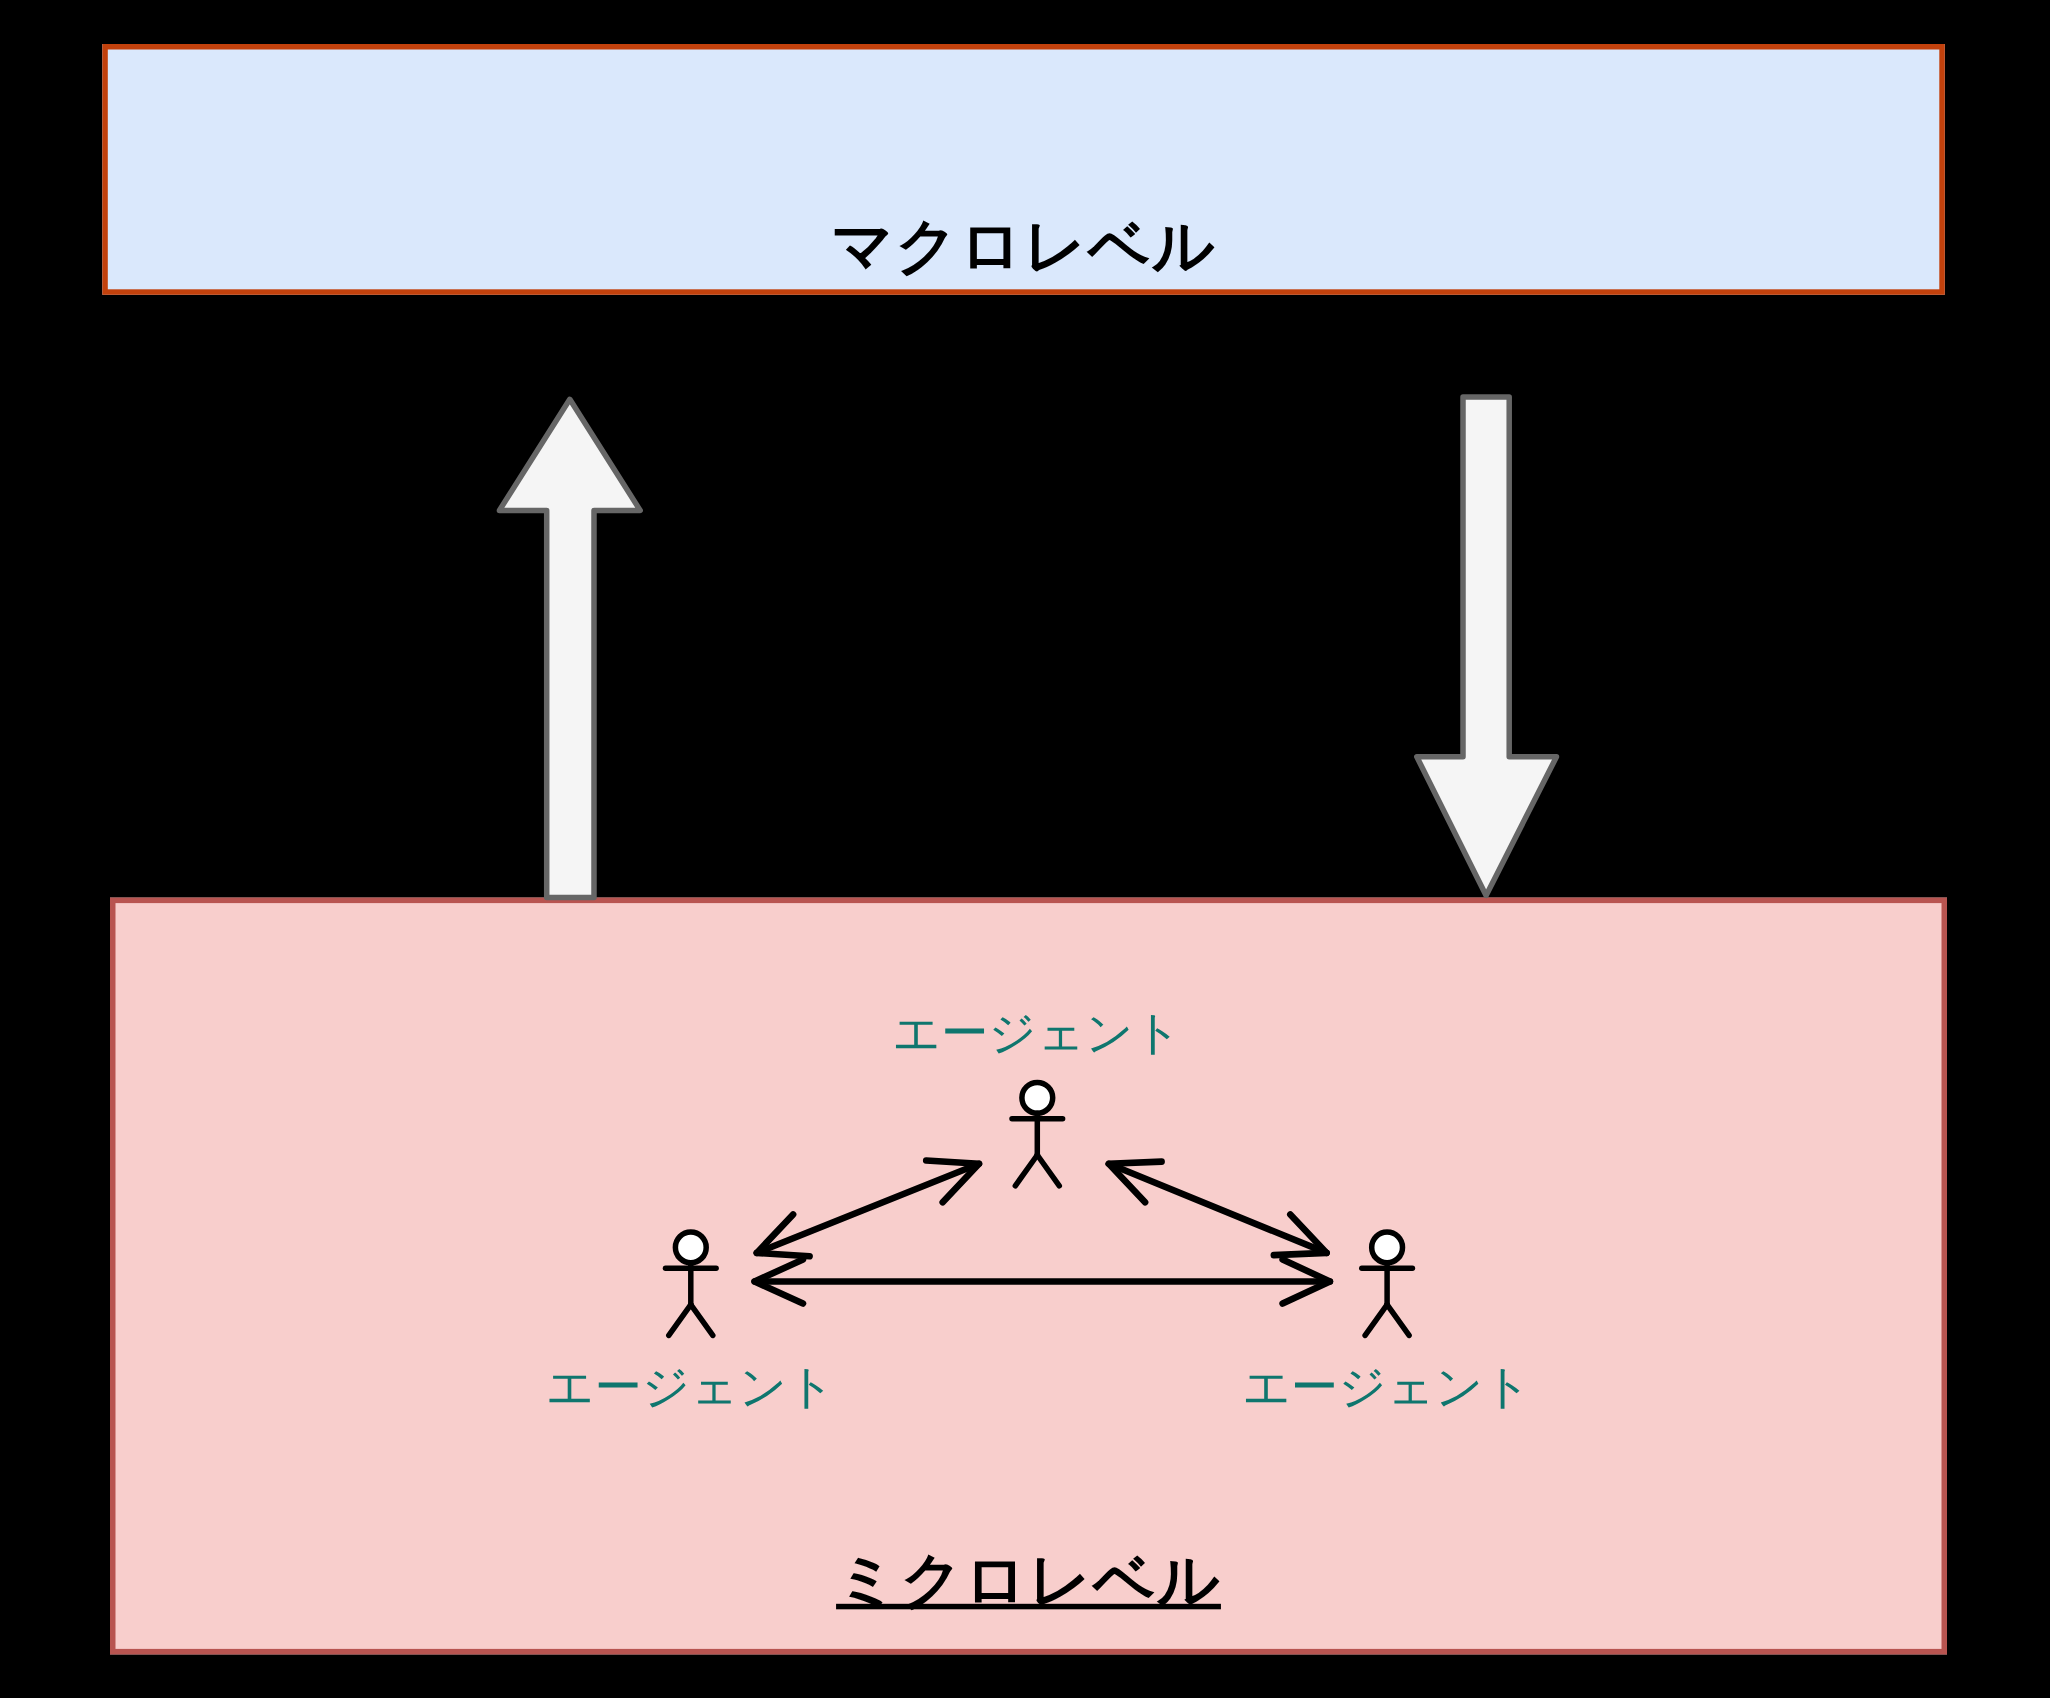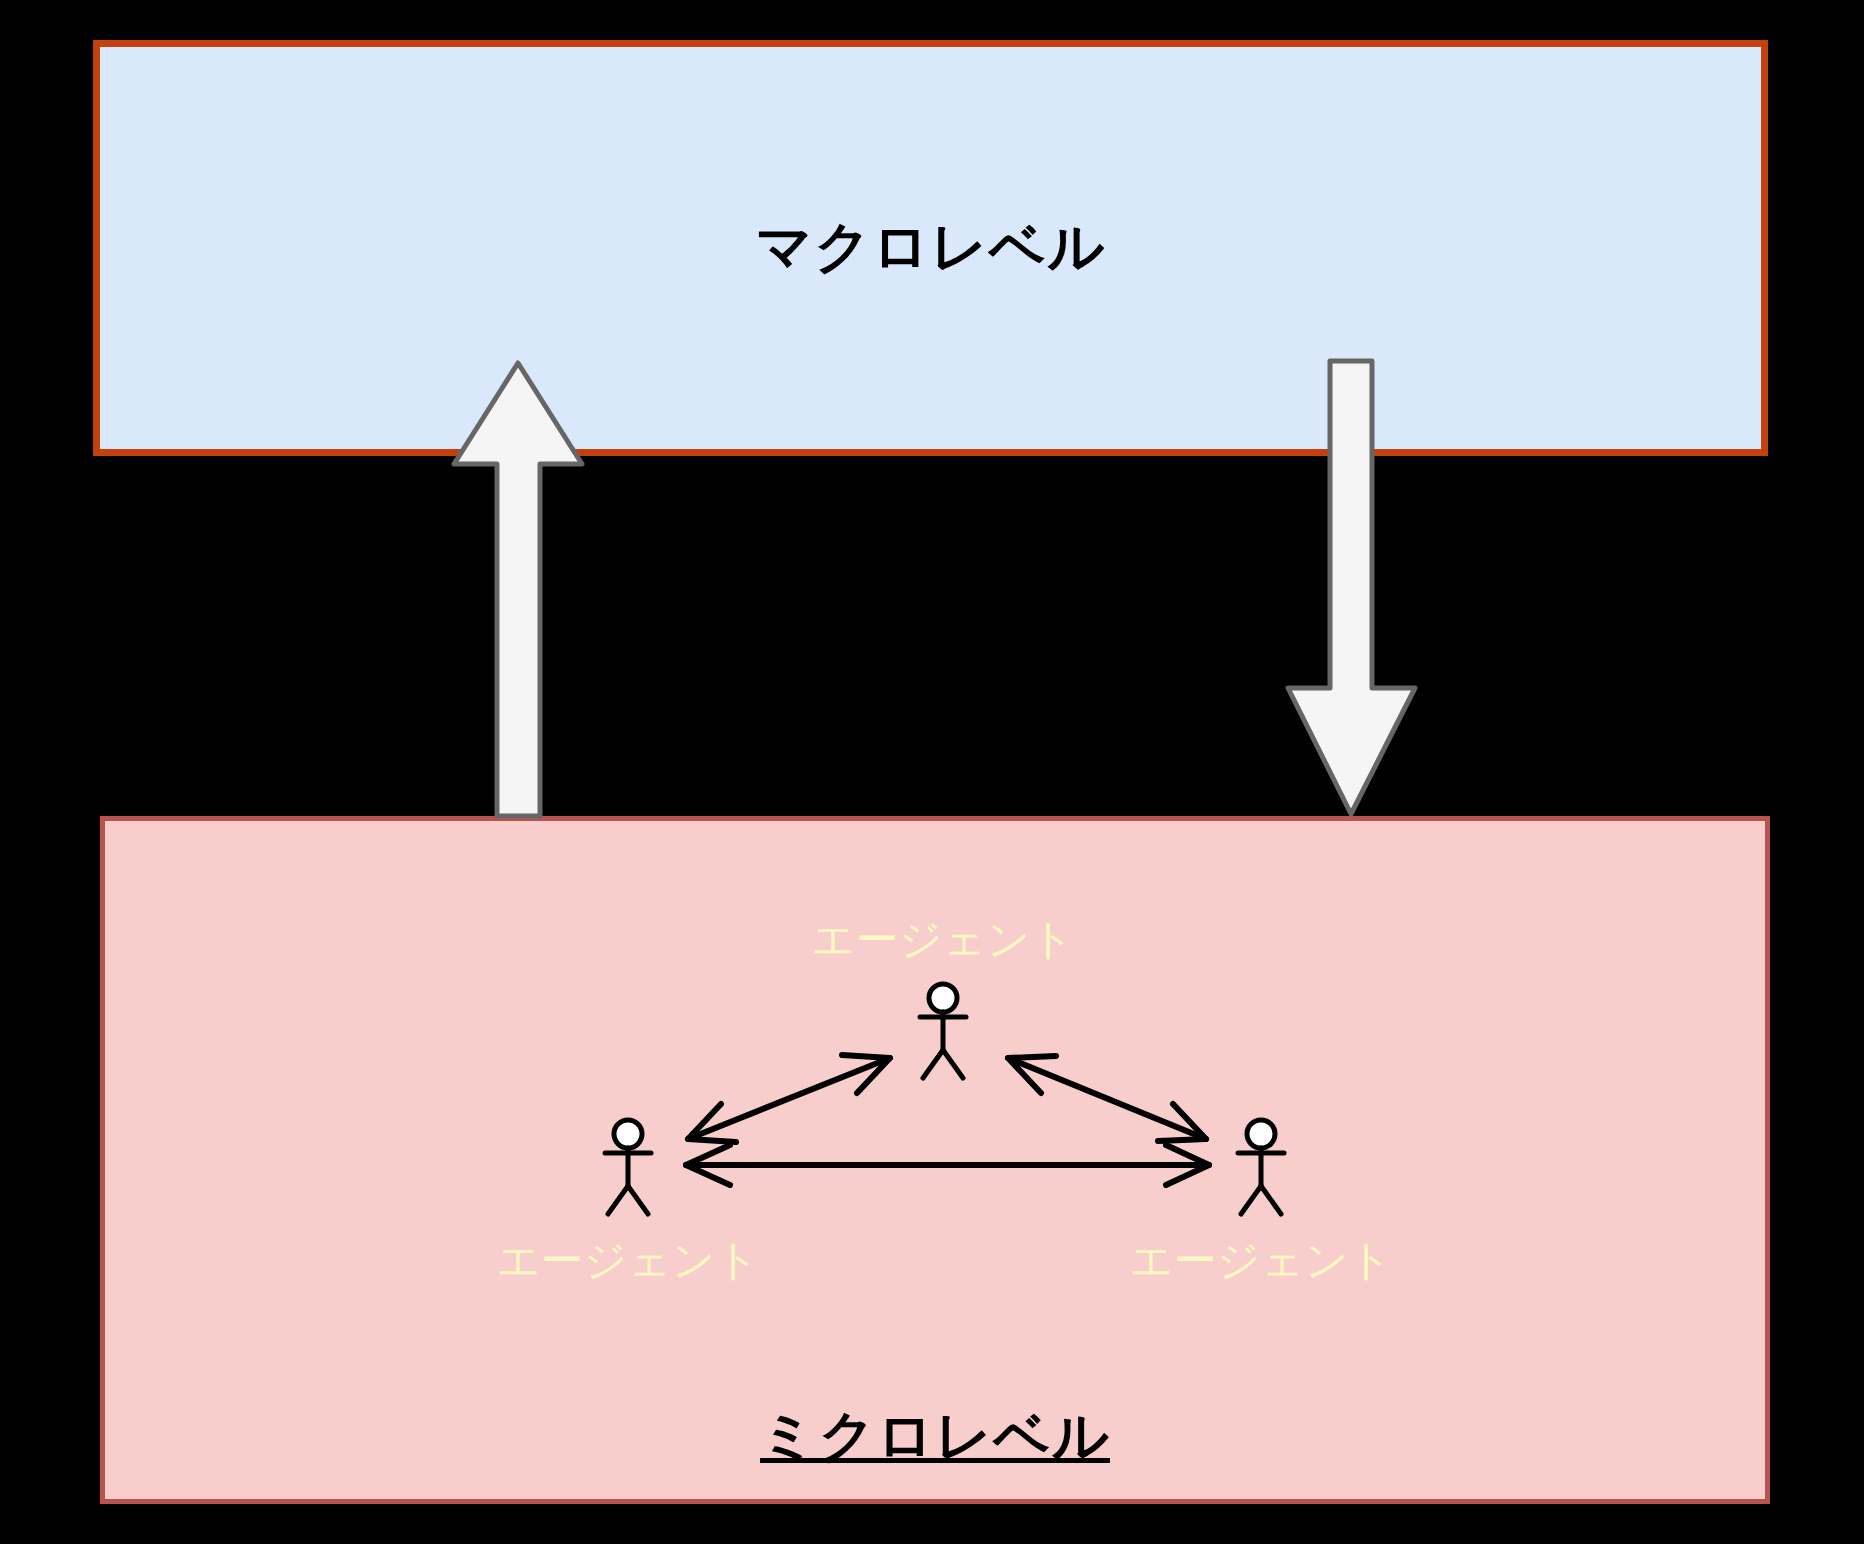--- a/index.html
+++ b/index.html
@@ -19,23 +19,24 @@
     position: absolute;
     box-sizing: border-box;
     display: flex;
     align-items: center;
     justify-content: center;
   }
   #macro-box {
     left: 93px;
     top: 40px;
     width: 1675px;
-    height: 416px;
+    height: 228px;
     background: #dae8fc;
-    border: 7px solid #c2410c;
+    border: 5px solid #c2410c;
+    align-items: flex-end;
   }
   #micro-box {
     left: 100px;
     top: 816px;
     width: 1670px;
     height: 688px;
     background: #f8cecc;
     border: 5px solid #b85450;
   }
   .level-title {
@@ -58,21 +59,21 @@
     left: 0;
     top: 0;
     width: 1864px;
     height: 1544px;
   }
   .agent-label {
     position: absolute;
     transform: translate(-50%, -50%);
     font-size: 43px;
     font-weight: normal;
-    color: #fef9c3;
+    color: #0f766e;
     white-space: nowrap;
   }
   #agent-label-top    { left: 943px;  top: 940px;  }
   #agent-label-left   { left: 628px;  top: 1261px; }
   #agent-label-right  { left: 1261px; top: 1261px; }
 </style>
 </head>
 <body>
 
 <div id="canvas">

